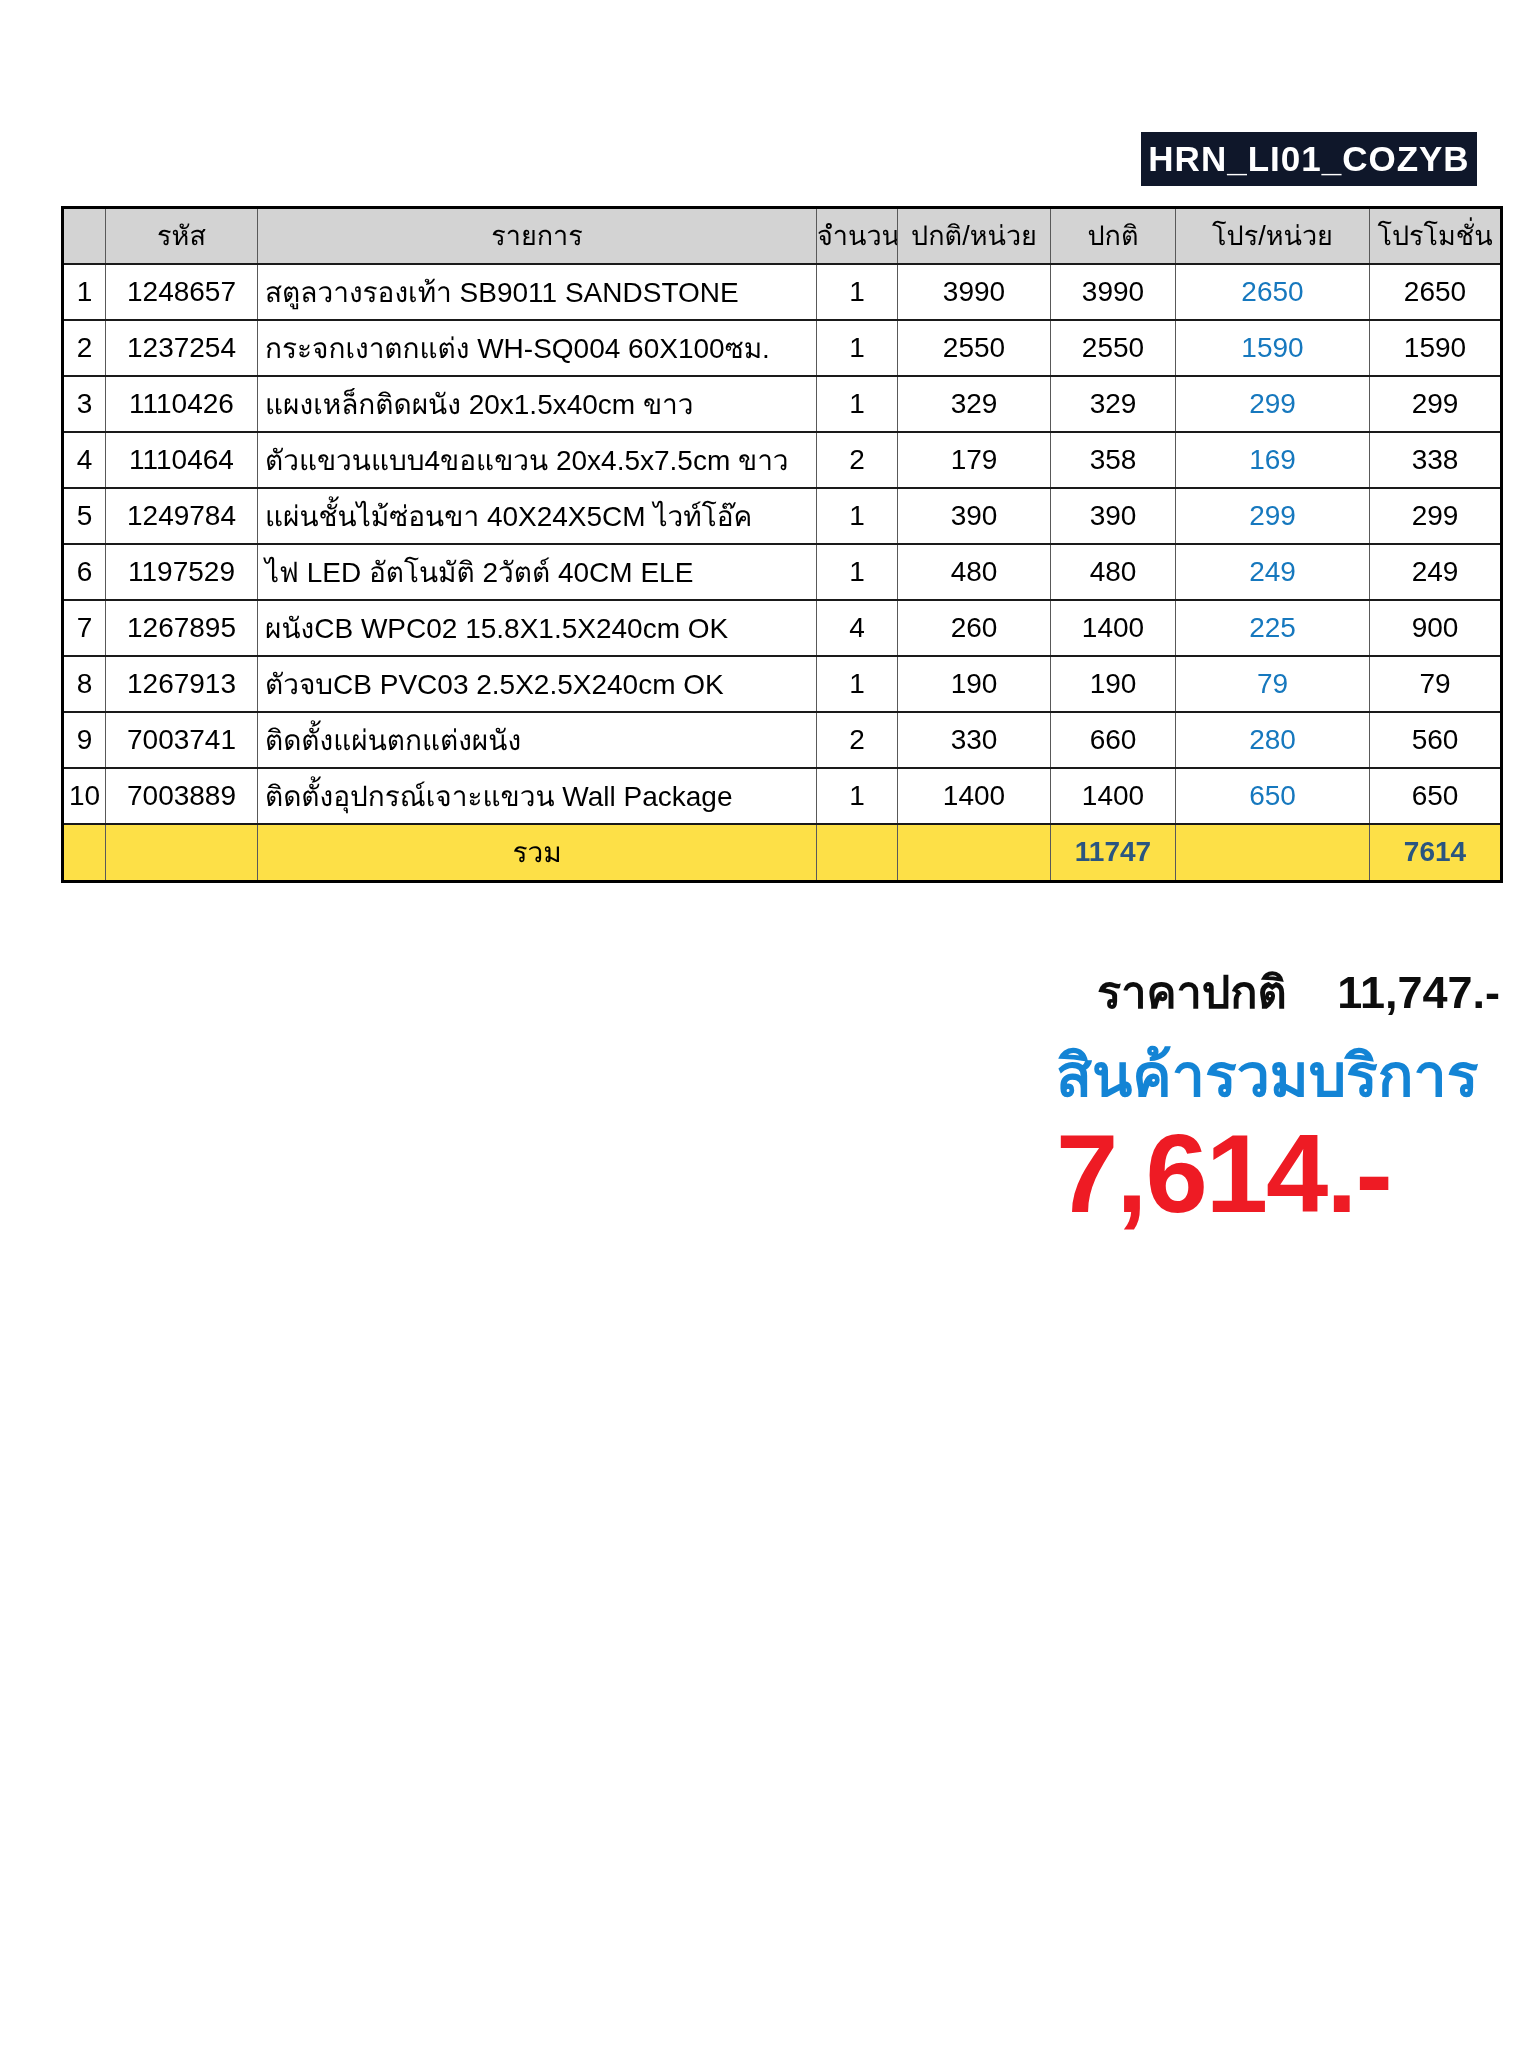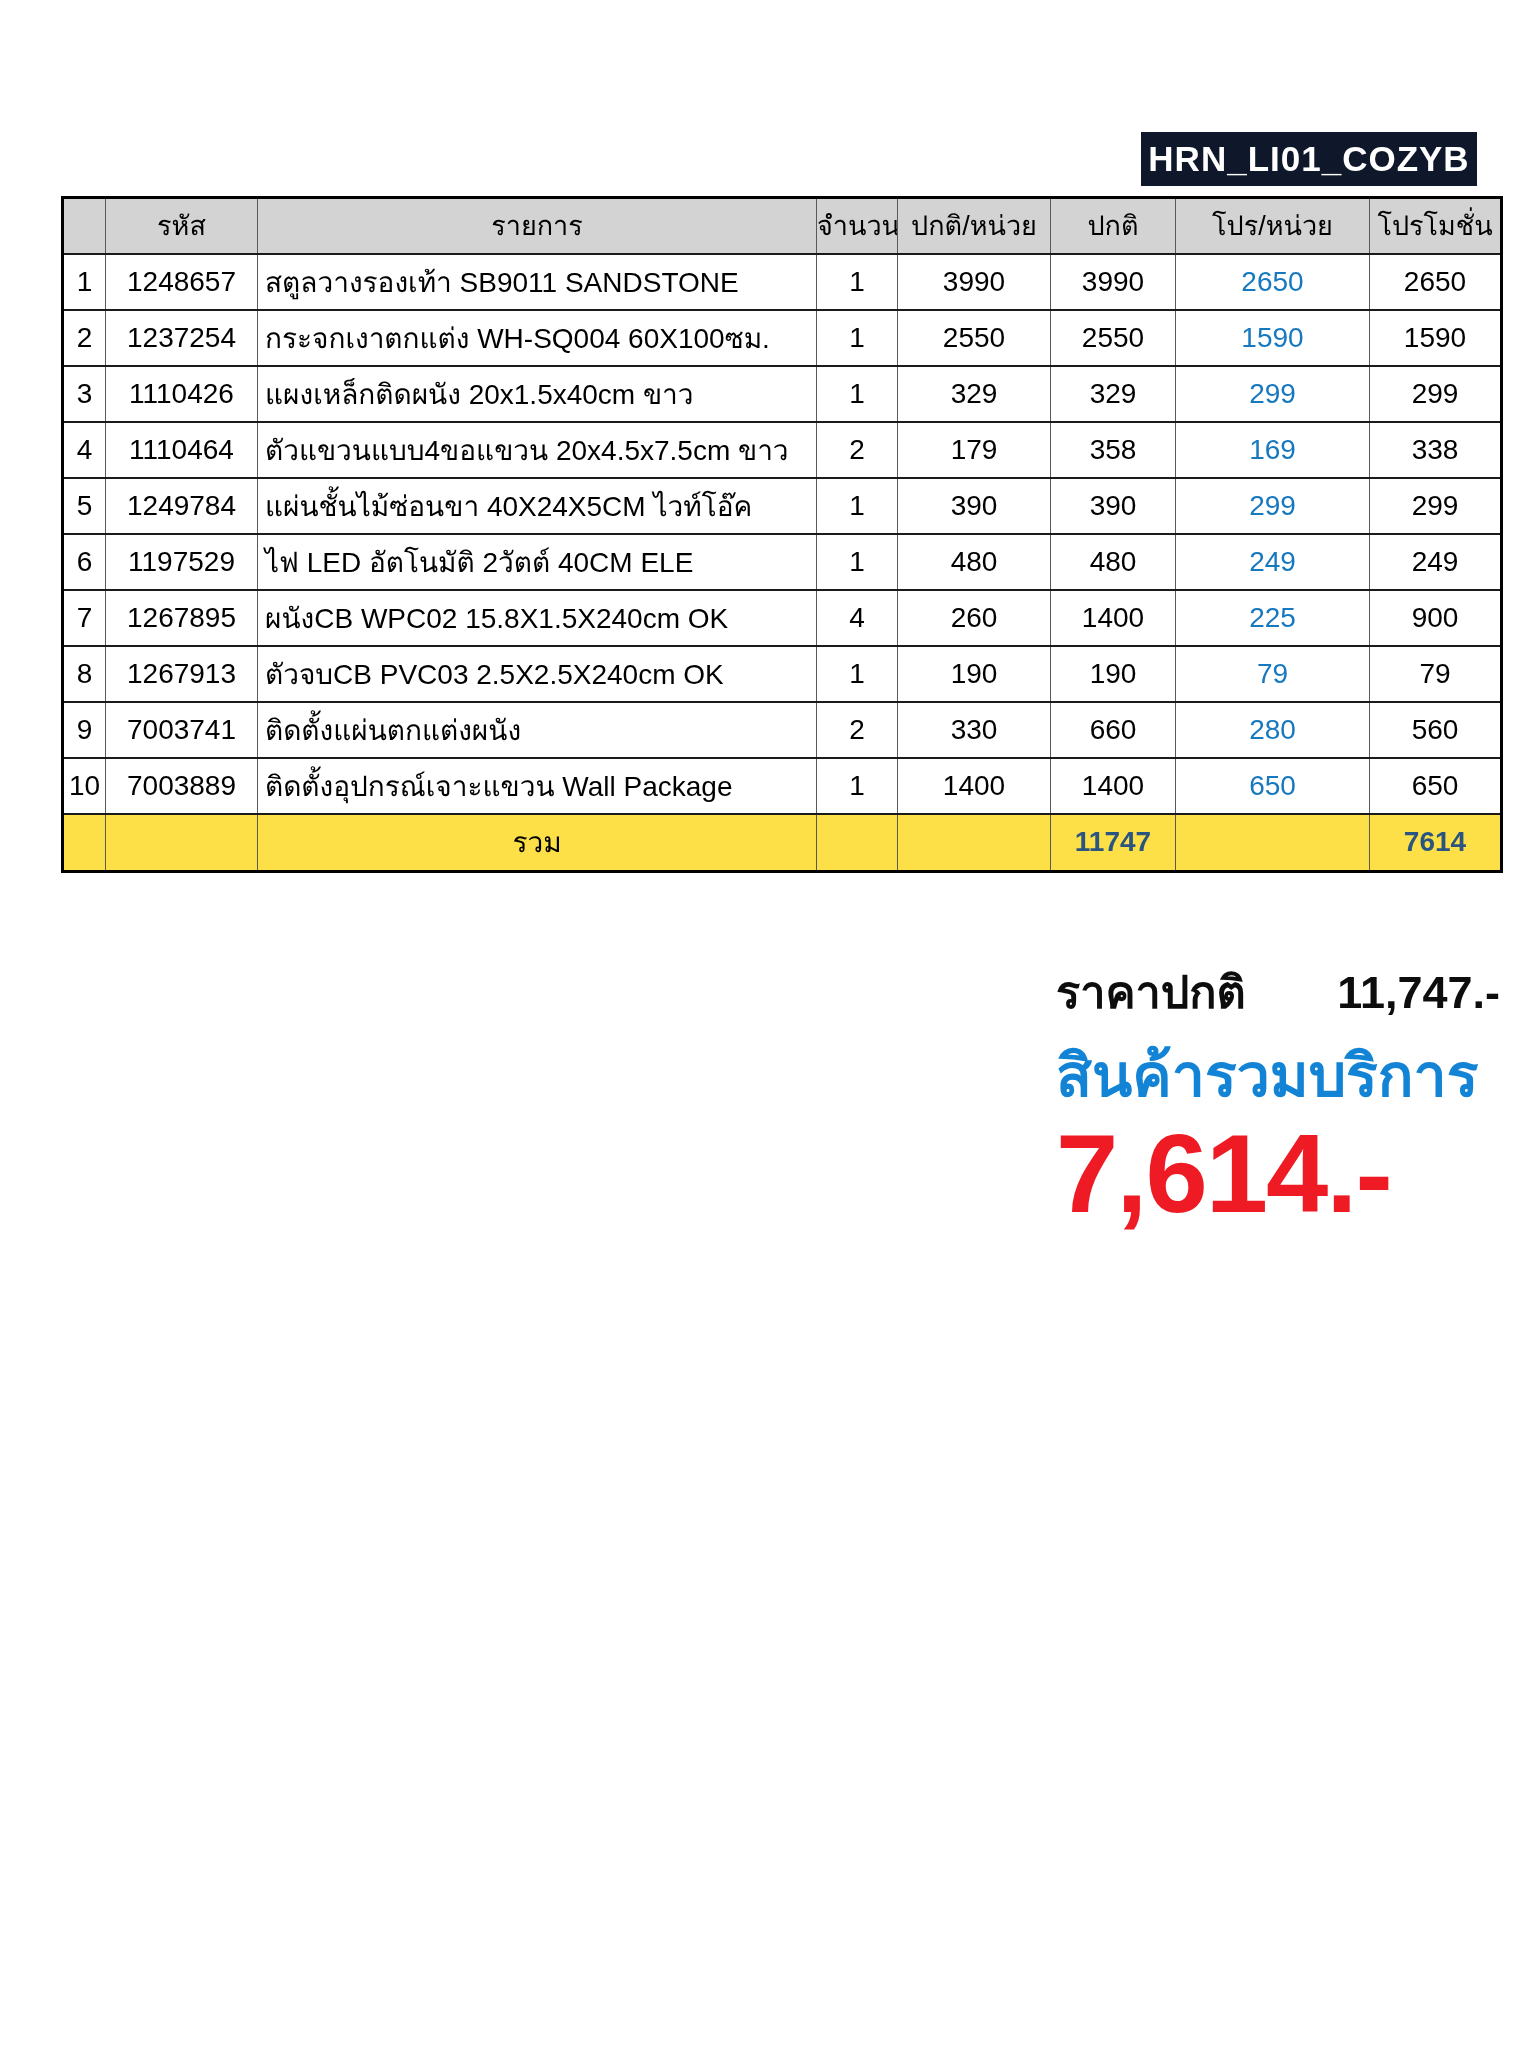--- a/index.html
+++ b/index.html
@@ -10,21 +10,21 @@
 
   
   .badge {
     position:absolute; left:1141px; top:132px; width:336px; height:54px;
     background:#0f172a; color:#ffffff; font-weight:bold; font-size:35px;
     letter-spacing:1px; display:flex; align-items:center; justify-content:center;
   }
 
   
   table.price-table {
-    position:absolute; left:61px; top:196px; width:1439px;
+    position:absolute; left:61px; top:206px; width:1439px;
     border-collapse:collapse; table-layout:fixed;
     font-size:28px; color:#000;
   }
   table.price-table { border:3px solid #000000; }
   .price-table th, .price-table td {
     border:1px solid #595959; overflow:hidden; white-space:nowrap;
     vertical-align:middle; padding:0;
   }
   .price-table tr { border-top:2px solid #1a1a1a; border-bottom:2px solid #1a1a1a; }
   .price-table thead tr { height:56px; }
@@ -39,21 +39,21 @@
   .total-row td { background:#fde047; }
   .total-row td.total-label { text-align:center; }
   .total-row td.total-val { font-weight:bold; color:#2A5580; text-align:center;margin-top:32px; }
 
   
   .summary {
     position:absolute; left:1056px; top:956px; width:444px;
   }
   .sum-line1 {
     display:flex; justify-content:space-between; align-items:baseline;
-    font-weight:bold; font-size:45px; color:#0d0d0d; white-space:nowrap;
+    font-weight:bold; font-size:45px; color:#0d0d0d; white-space:nowrap;margin-left:41px;
   }
   .sum-title {
     margin-top:16px; color:#1384D5; font-weight:bold; font-size:59px;
     line-height:1.1; white-space:nowrap;
   }
   .sum-price {
     margin-top:6px; color:#EE1B24; font-weight:bold; font-size:112px;
     line-height:1.05; letter-spacing:-2px; white-space:nowrap;
   }
 </style>

